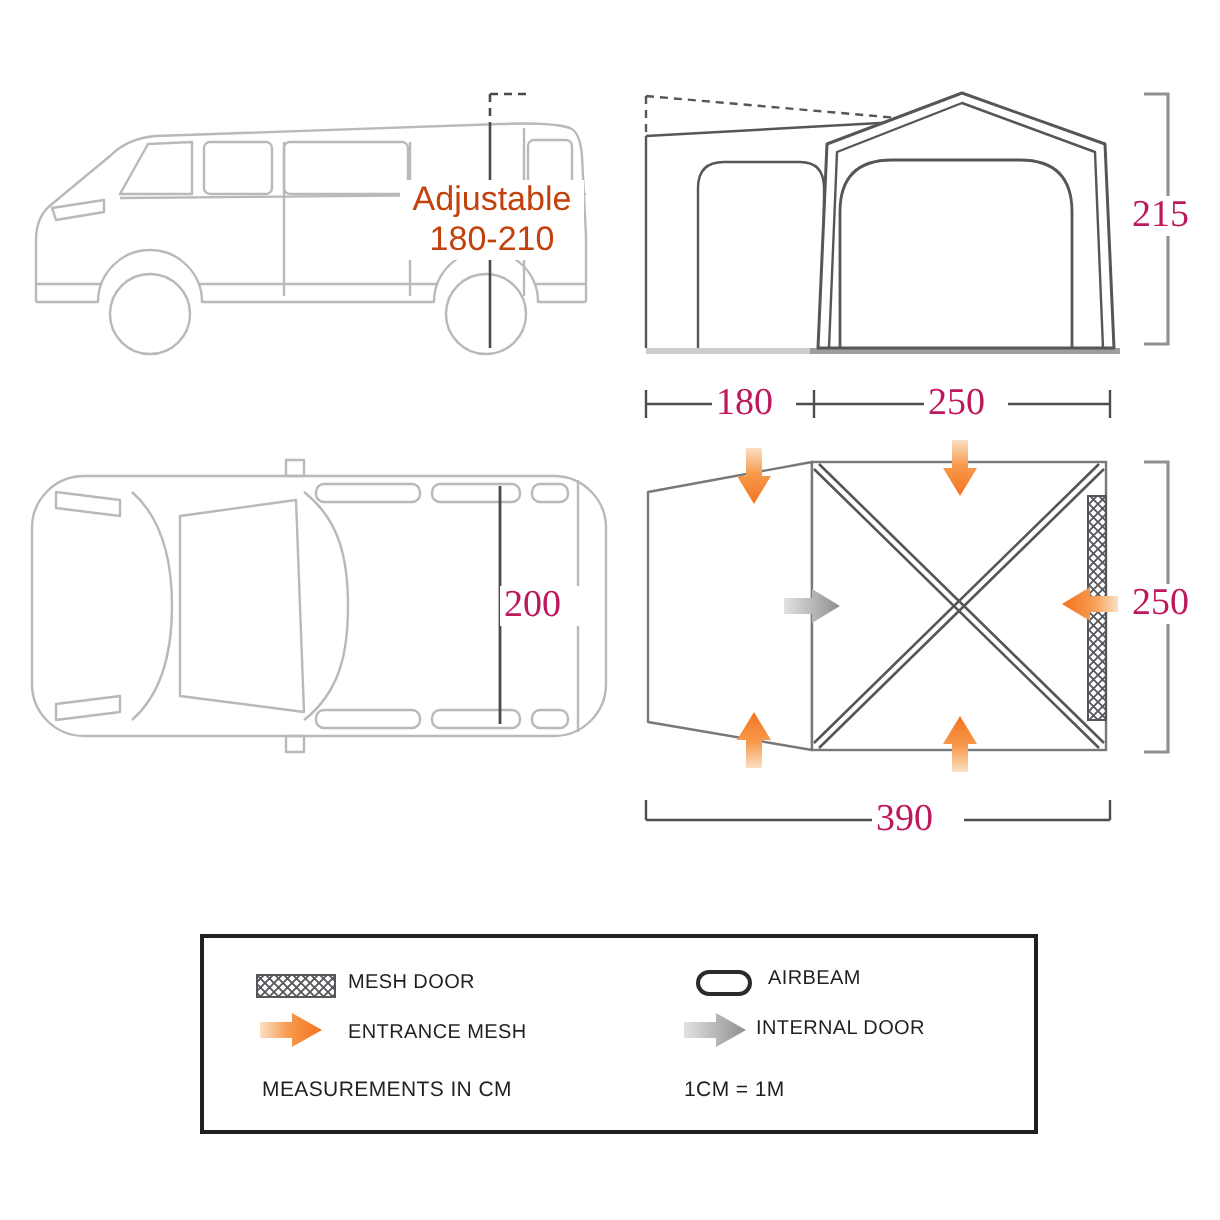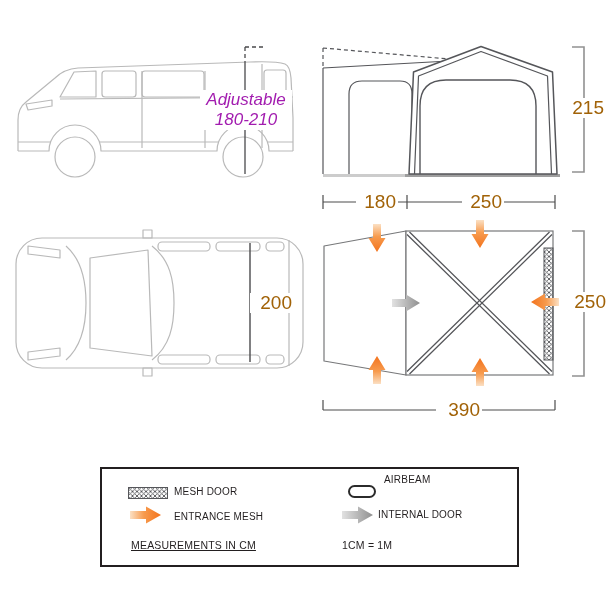--- a/index.html
+++ b/index.html
@@ -1,22 +1,22 @@
 <!DOCTYPE html>
 <html><head>
 <meta charset="utf-8">
 <style>
   html,body{margin:0;padding:0;background:#ffffff;}
   .canvas{position:relative;width:610px;height:610px;background:#ffffff;overflow:hidden;
           font-family:"Liberation Sans", sans-serif;color:#231f20;}
   .art{position:absolute;left:0;top:0;width:610px;height:610px;}
-  .dim-label{position:absolute;background:#ffffff;text-align:right;
-             font-size:19px;line-height:20px;color:#a16207;padding:0 2px;}
+  .dim-label{position:absolute;background:#ffffff;text-align:left;
+             font-size:19px;line-height:20px;color:#be185d;padding:0 2px;font-family:Liberation Serif, serif;}
   .adj-label{position:absolute;background:#ffffff;text-align:center;
-             font-size:17px;line-height:20px;color:#a21caf;font-style:italic;}
+             font-size:17px;line-height:20px;color:#c2410c;}
   .legend-box{position:absolute;left:100px;top:467px;width:415px;height:96px;
               border:2px solid #231f20;background:#ffffff;}
   .legend-label{position:absolute;font-size:10px;line-height:16px;letter-spacing:0.2px;color:#231f20;}
   .legend-note{position:absolute;font-size:10.5px;line-height:12px;letter-spacing:0.2px;color:#231f20;}
   .legend-swatch{position:absolute;}
   .airbeam-pill{position:absolute;width:24px;height:9px;border:2px solid #2b2b2b;border-radius:7px;background:#fff;}
 </style>
 </head>
 <body>
 
@@ -157,21 +157,21 @@
       <defs>
         <pattern id="meshL" width="4.5" height="4.5" patternUnits="userSpaceOnUse">
           <path d="M0,4.5 L4.5,0 M0,0 L4.5,4.5" stroke="#55565a" stroke-width="0.9" fill="none"></path>
         </pattern>
       </defs>
       <rect x="0.5" y="0.5" width="39" height="11" fill="url(#meshL)" stroke="#55565a" stroke-width="1"></rect>
     </svg>
     <div class="legend-label" style="left:72px;top:15px;">MESH DOOR</div>
 
     <div class="airbeam-pill" style="left:246px;top:16px;"></div>
-    <div class="legend-label" style="left:282px;top:3px;text-align:right;">AIRBEAM</div>
+    <div class="legend-label" style="left:282px;top:13px;text-align:right;">AIRBEAM</div>
 
     <svg class="legend-swatch" style="left:26px;top:36px;" width="36" height="20">
       <defs>
         <linearGradient id="ogL" x1="0" y1="0" x2="1" y2="0">
           <stop offset="0" stop-color="#fbe0c4"></stop>
             <stop offset="0.45" stop-color="#f79b4e"></stop>
             <stop offset="1" stop-color="#f3731d"></stop>
         </linearGradient>
       </defs>
       <g transform="translate(2,10)">
@@ -186,17 +186,17 @@
           <stop offset="0" stop-color="#e2e2e2"></stop>
             <stop offset="1" stop-color="#8f8f8f"></stop>
         </linearGradient>
       </defs>
       <g transform="translate(2,10)">
           <path d="M0,-4 L16,-4 L16,-8.5 L31,0 L16,8.5 L16,4 L0,4 Z" fill="url(#ggL)"></path>
         </g>
     </svg>
     <div class="legend-label" style="left:276px;top:38px;">INTERNAL DOOR</div>
 
-    <div class="legend-note" style="left:29px;top:70px;text-decoration:underline;">MEASUREMENTS IN CM</div>
+    <div class="legend-note" style="left:29px;top:70px;">MEASUREMENTS IN CM</div>
     <div class="legend-note" style="left:240px;top:70px;">1CM = 1M</div>
   </div>
 
 </div>
 
 </body></html>

